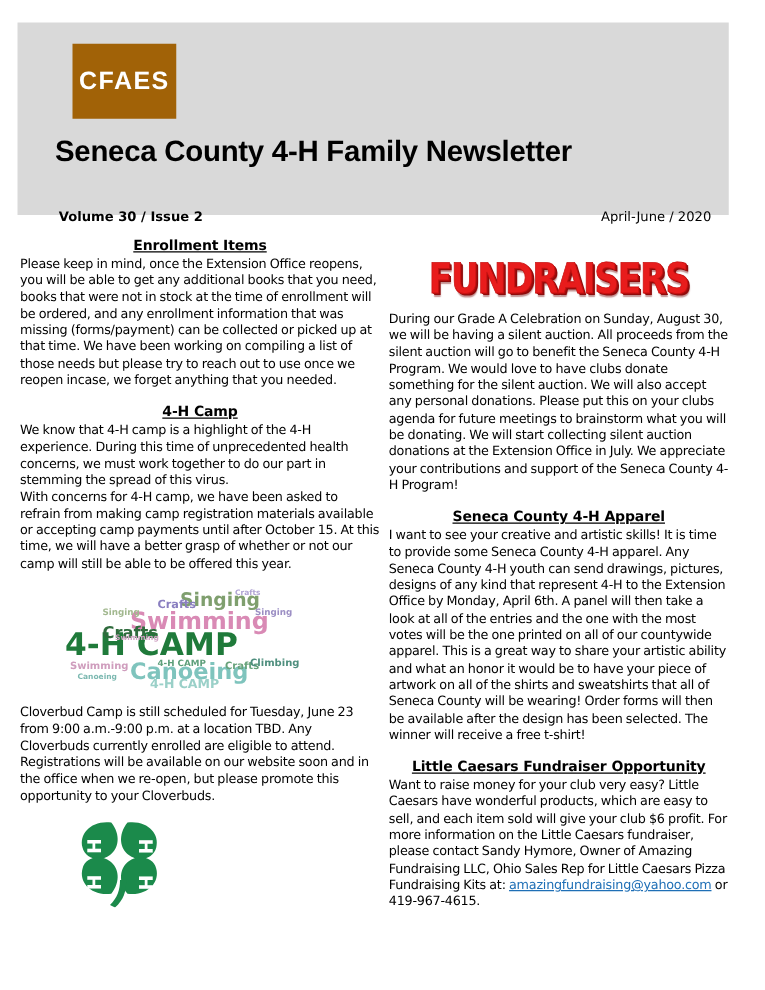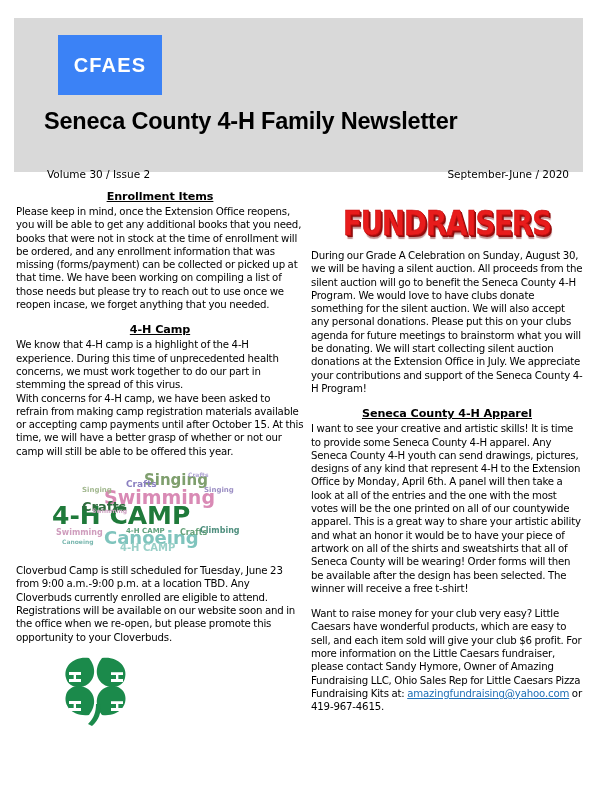--- a/index.html
+++ b/index.html
@@ -21,22 +21,22 @@
   .masthead{
     position:absolute;
     left:14px;top:18px;
     width:569px;height:154px;
     background:#d9d9d9;
     box-sizing:border-box;
   }
   .cfaes-logo{
     position:absolute;
     left:44px;top:17px;
-    width:104px;height:60px;
-    background:#3b82f6;
+    width:83px;height:60px;
+    background:#a16207;
     display:flex;align-items:center;justify-content:center;
   }
   .cfaes-logo .wordmark{
     color:#ffffff;
     font-family:"Liberation Sans", sans-serif;
     font-weight:bold;
     font-size:20px;
     letter-spacing:1.2px;
   }
   .news-title{
@@ -50,20 +50,21 @@
     letter-spacing:-0.2px;
     color:#000000;
     white-space:nowrap;
   }
   .vol{
     position:absolute;
     left:33px;top:150px;
     font-size:10.5px;
     font-family:"DejaVu Sans", sans-serif;
     color:#000;
+    font-weight:bold;
   }
   .issuedate{
     position:absolute;
     right:14px;top:150px;
     font-size:10.5px;
     font-family:"DejaVu Sans", sans-serif;
     color:#000;
     text-align:right;
   }
 
@@ -158,21 +159,21 @@
 
   <div class="masthead">
 
     <div class="cfaes-logo">
       <span class="wordmark">CFAES</span>
     </div>
 
     <div class="news-title">Seneca County 4-H Family Newsletter</div>
 
     <div class="vol">Volume 30 / Issue 2</div>
-    <div class="issuedate">September-June / 2020</div>
+    <div class="issuedate">April-June / 2020</div>
   </div>
 
   <div class="col col-left">
 
     <h3 class="sec">Enrollment Items</h3>
     <p class="body">Please keep in mind, once the Extension Office reopens, you will be able to get any additional books that you need, books that were not in stock at the time of enrollment will be ordered, and any enrollment information that was missing (forms/payment) can be collected or picked up at that time.  We have been working on compiling a list of those needs but please try to reach out to use once we reopen incase, we forget anything that you needed.</p>
 
     <div class="gap"></div>
 
     <h3 class="sec">4-H Camp</h3>
@@ -233,17 +234,18 @@
 
     <p class="body">During our Grade A Celebration on Sunday, August 30, we will be having a silent auction. All proceeds from the silent auction will go to benefit the Seneca County 4-H Program.  We would love to have clubs donate something for the silent auction.  We will also accept any personal donations.  Please put this on your clubs agenda for future meetings to brainstorm what you will be donating.  We will start collecting silent auction donations at the Extension Office in July. We appreciate your contributions and support of the Seneca County  4-H Program!</p>
 
     <div class="gap"></div>
 
     <h3 class="sec">Seneca County 4-H Apparel</h3>
     <p class="body">I want to see your creative and artistic skills! It is time to provide some Seneca County 4-H apparel.  Any Seneca County 4-H youth can send drawings, pictures, designs of any kind that represent 4-H to the Extension Office by Monday, April 6th.  A panel will then take a look at all of the entries and the one with the most votes will be the one printed on all of our countywide apparel.  This is a great way to share your artistic ability and what an honor it would be to have your piece of artwork on all of the shirts and sweatshirts that all of Seneca County will be wearing! Order forms will then be available after the design has been selected. The winner will receive a free t-shirt!</p>
 
     <div class="gap"></div>
 
+    <h3 class="sec">Little Caesars Fundraiser Opportunity</h3>
     <p class="body"><span>Want to raise money for your club very easy? Little Caesars have wonderful products, which are easy to sell, and each item sold will give your club $6 profit. For more information on the Little Caesars fundraiser, please contact Sandy Hymore, Owner of Amazing Fundraising LLC, Ohio Sales Rep for Little Caesars Pizza Fundraising Kits at: </span><a class="maillink" href="#">amazingfundraising@yahoo.com</a><span> or 419-967-4615.</span></p>
 
   </div>
 
 </div>
 
 </body></html>

